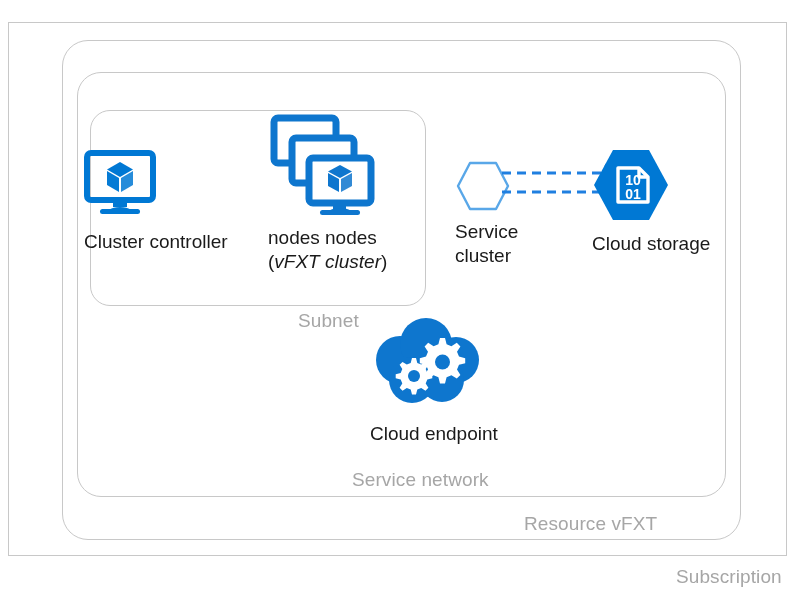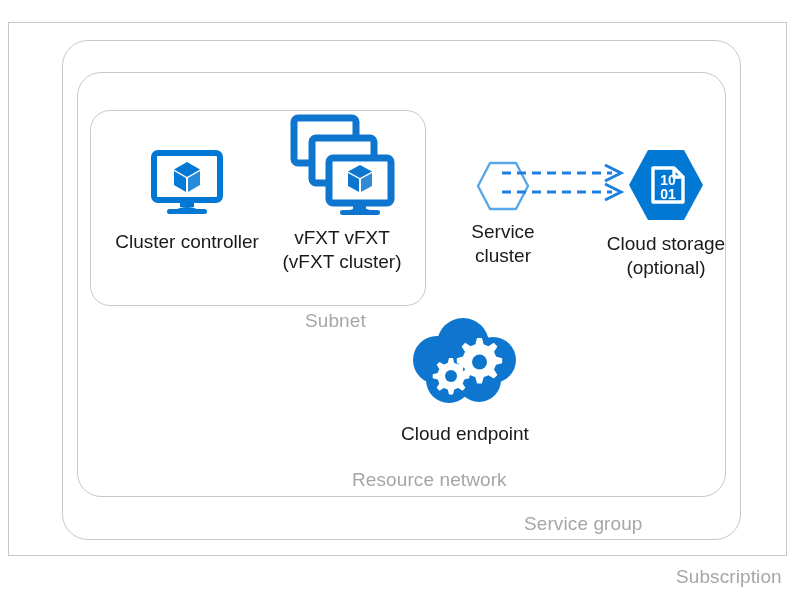--- a/index.html
+++ b/index.html
@@ -60,57 +60,58 @@
   
   .zone-label {
     position: absolute;
     color: #a6a6a6;
     font-size: 19px;
     line-height: 22px;
     white-space: nowrap;
     letter-spacing: 0.1px;
   }
   .label-subnet {
-    left: 305px;
+    left: 298px;
     top: 310px;
   }
   .label-virtual-network {
     left: 352px;
     top: 469px;
   }
   .label-resource-group {
     left: 524px;
     top: 513px;
   }
   .label-subscription {
     left: 676px;
     top: 566px;
   }
 
   
   .node {
     position: absolute;
-    text-align: center;
+    text-align: left;
   }
   .node-caption {
     color: #1a1a1a;
     font-size: 19px;
     line-height: 24px;
     white-space: nowrap;
   }
   .caption-italic {
+    font-style: italic;
   }
   .icon-wrap {
     display: block;
     margin: 0 auto;
   }
 
   
   .node-cluster-controller {
-    left: 92px;
+    left: 84px;
     top: 150px;
     width: 190px;
   }
   .node-vfxt-nodes {
     left: 268px;
     top: 112px;
     width: 148px;
   }
   .node-vfxt-nodes .icon-wrap {
     margin-bottom: 2px;
@@ -156,22 +157,22 @@
 <body>
 
 <div id="canvas">
 
   <div class="box box-subscription"></div>
   <div class="box box-resource-group"></div>
   <div class="box box-virtual-network"></div>
   <div class="box box-subnet"></div>
 
   <div class="zone-label label-subnet">Subnet</div>
-  <div class="zone-label label-virtual-network">Resource network</div>
-  <div class="zone-label label-resource-group">Service group</div>
+  <div class="zone-label label-virtual-network">Service network</div>
+  <div class="zone-label label-resource-group">Resource vFXT</div>
   <div class="zone-label label-subscription">Subscription</div>
 
   <div class="node node-cluster-controller">
     <span class="icon-wrap">
       <svg width="72" height="66" viewBox="0 0 72 66" aria-hidden="true">
         <rect x="3" y="3" width="66" height="47" rx="4" ry="4" fill="none" stroke="#0078D4" stroke-width="6"></rect>
         <rect x="29" y="50" width="14" height="7" fill="#0078D4"></rect>
         <path d="M18 62 C 24 62, 26 57, 36 57 C 46 57, 48 62, 54 62 Z" fill="#0078D4"></path>
         <rect x="16" y="59" width="40" height="5" rx="2.5" fill="#0078D4"></rect>
         <g fill="#0078D4">
@@ -196,21 +197,21 @@
         <rect x="65" y="90" width="13" height="7" fill="#0E76CE"></rect>
         <path d="M54 101 C 60 101, 62 96, 72 96 C 82 96, 84 101, 90 101 Z" fill="#0E76CE"></path>
         <rect x="52" y="98" width="40" height="5" rx="2.5" fill="#0E76CE"></rect>
         <g fill="#0E76CE">
           <path d="M72 53 L84 59.5 L72 66 L60 59.5 Z"></path>
           <path d="M60 61 L71 67 L71 80 L60 74 Z"></path>
           <path d="M84 61 L73 67 L73 80 L84 74 Z" opacity="0.85"></path>
         </g>
       </svg>
     </span>
-    <div class="node-caption">vFXT vFXT</div>
+    <div class="node-caption">nodes nodes</div>
     <div class="node-caption"><span>(</span><span class="caption-italic">vFXT cluster</span><span>)</span></div>
   </div>
 
   <div class="node node-service-endpoint">
     <span class="icon-wrap">
       <svg width="56" height="52" viewBox="0 0 56 52" aria-hidden="true">
         <path d="M15 3 L41 3 L53 26 L41 49 L15 49 L3 26 Z" fill="none" stroke="#59A7E8" stroke-width="2.4" stroke-linejoin="round"></path>
       </svg>
     </span>
     <div class="node-caption">Service</div>
@@ -234,21 +235,20 @@
     <span class="icon-wrap">
       <svg width="78" height="74" viewBox="0 0 78 74" aria-hidden="true">
         <path d="M21 2 L57 2 L76 37 L57 72 L21 72 L2 37 Z" fill="#0078D4"></path>
         <path d="M26 20 L47 20 L56 29 L56 54 L26 54 Z" fill="none" stroke="#ffffff" stroke-width="3.4" stroke-linejoin="round"></path>
         <path d="M47 20 L47 29 L56 29" fill="none" stroke="#ffffff" stroke-width="3.4" stroke-linejoin="round"></path>
         <text x="41" y="37" font-family="'Liberation Sans', sans-serif" font-size="14" font-weight="bold" fill="#ffffff" text-anchor="middle">10</text>
         <text x="41" y="51" font-family="'Liberation Sans', sans-serif" font-size="14" font-weight="bold" fill="#ffffff" text-anchor="middle">01</text>
       </svg>
     </span>
     <div class="node-caption">Cloud storage</div>
-    <div class="node-caption">(optional)</div>
   </div>
 
   <div class="node node-cloud-compute">
     <span class="icon-wrap">
       <svg width="116" height="92" viewBox="0 0 116 92" aria-hidden="true">
         <g fill="#0E76CE">
           <circle cx="30" cy="42" r="24"></circle>
           <circle cx="56" cy="26" r="26"></circle>
           <circle cx="86" cy="42" r="23"></circle>
           <circle cx="42" cy="62" r="23"></circle>

